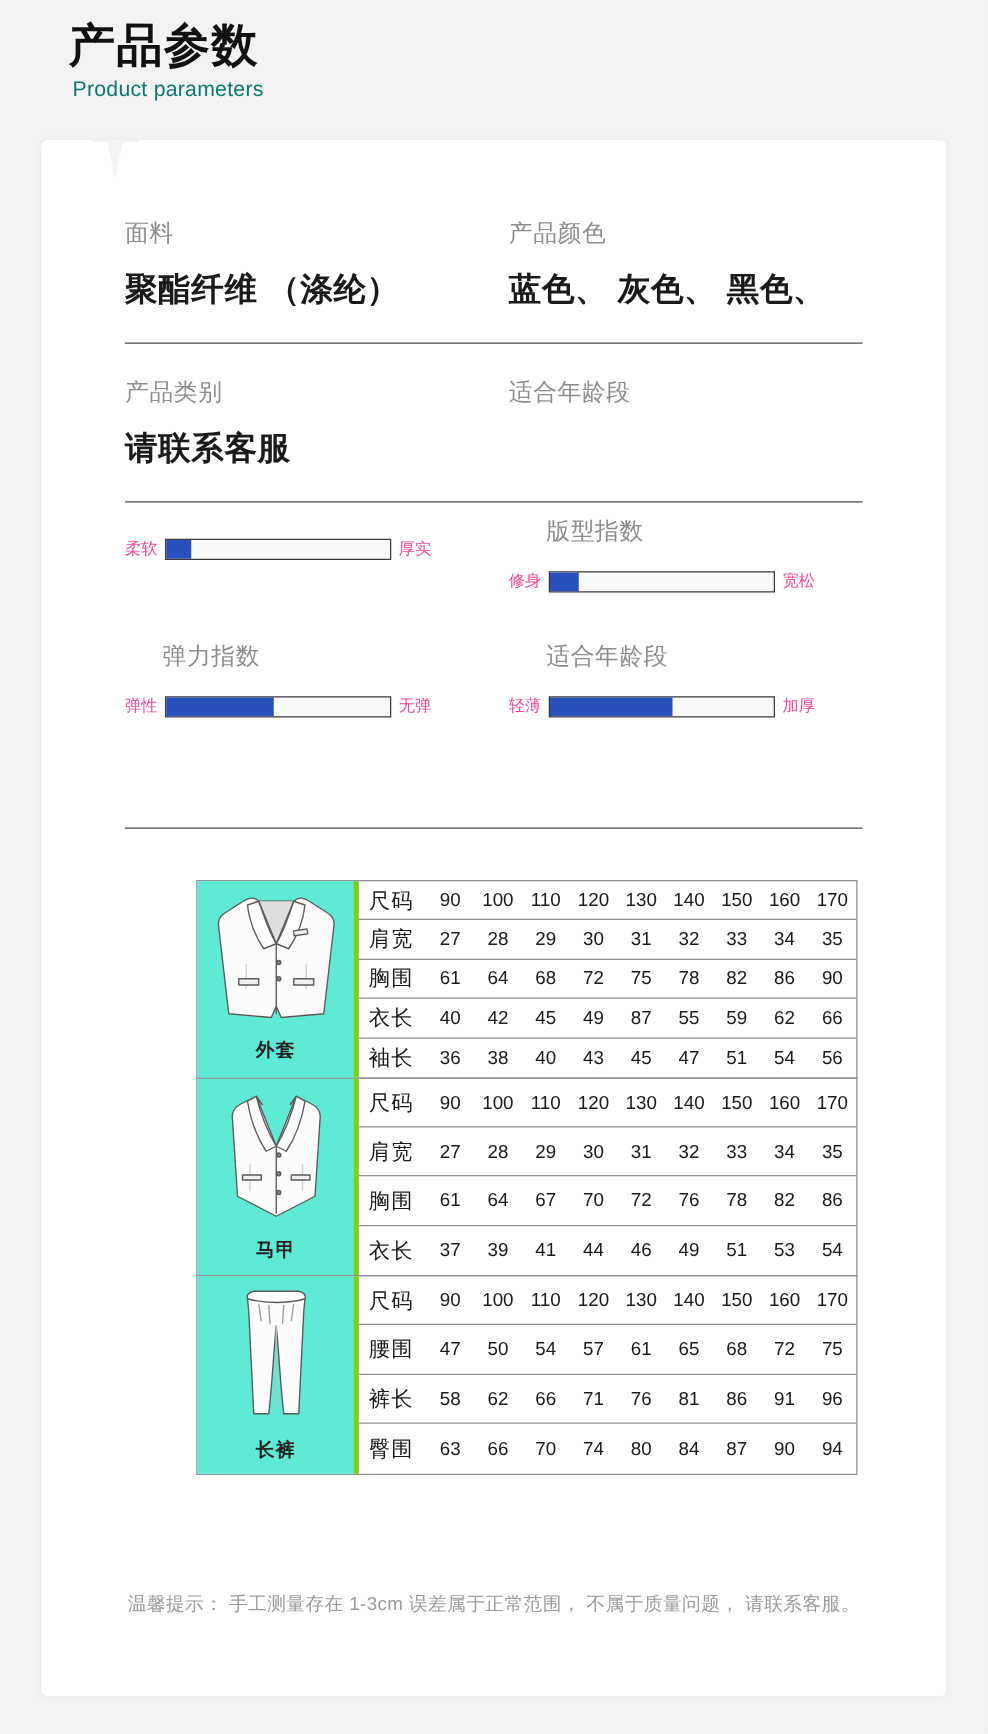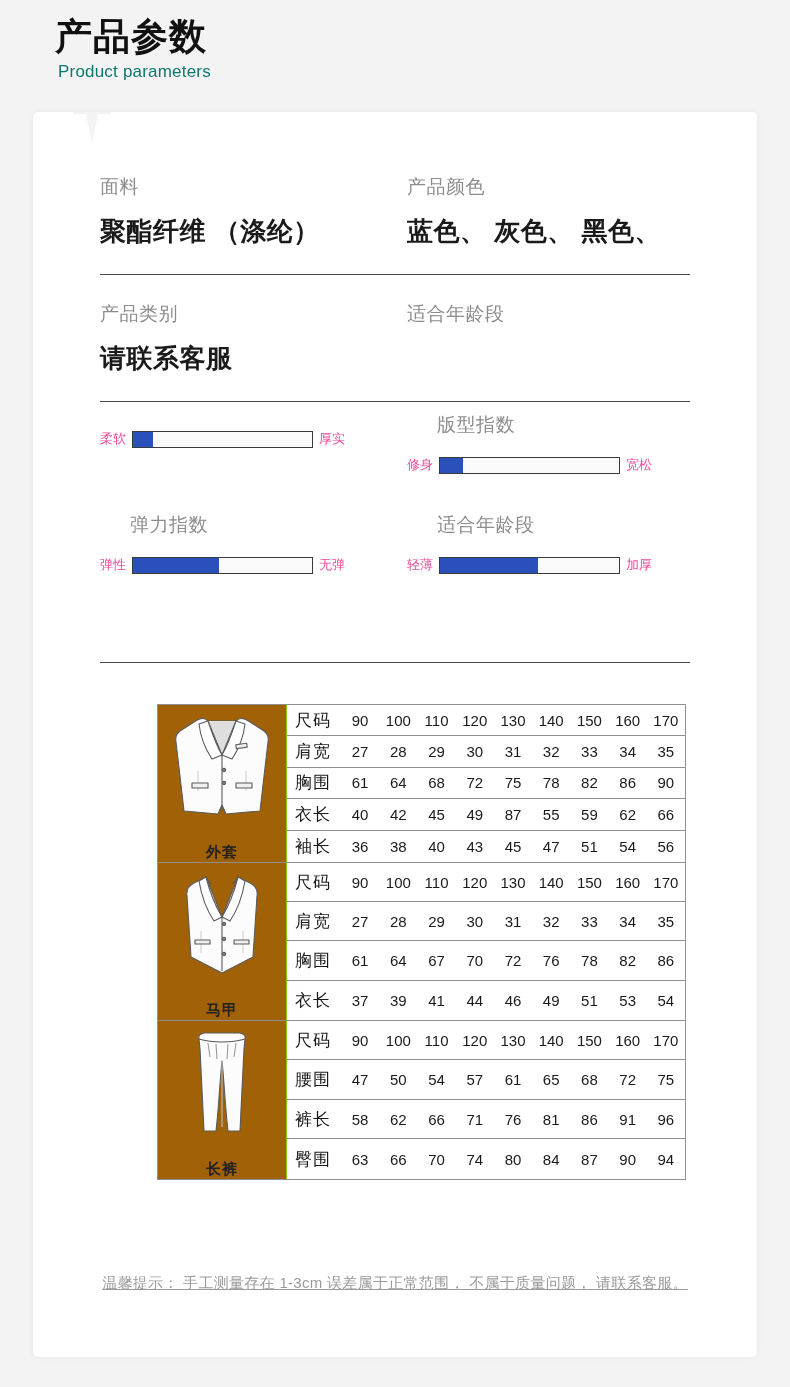--- a/index.html
+++ b/index.html
@@ -148,27 +148,27 @@
     width: 529px;
   }
   .sz-block {
     display: flex;
     border: 1px solid #8e8e93;
     margin-bottom: -1px;
   }
   .sz-pic {
     width: 129px;
     flex: none;
-    border-right: 1px solid #84cc16;
+    border-right: 4px solid #84cc16;
     display: flex;
     flex-direction: column;
     align-items: center;
-    justify-content: space-between;
+    justify-content: flex-start;
     padding-top: 6px;
-    background: #a16207;
+    background: #5eead4;
   }
   .sz-pic svg { display: block; }
   .sz-pic-label {
     font-size: 15px;
     font-weight: 700;
     color: #222;
     margin-top: 2px;
     letter-spacing: 1px;
   }
   .sz-grid { flex: 1 1 auto; }
@@ -199,21 +199,20 @@
 
   
   .note {
     position: absolute;
     left: 0; right: 0;
     top: 1162px;
     text-align: center;
     font-size: 15px;
     color: #9a9a9a;
     letter-spacing: .3px;
-    text-decoration: underline;
   }
 </style>
 </head>
 <body>
 
 <div class="page">
 
   <div class="header">
     <div class="header-cn">产品参数</div>
     <div class="header-en">Product parameters</div>

